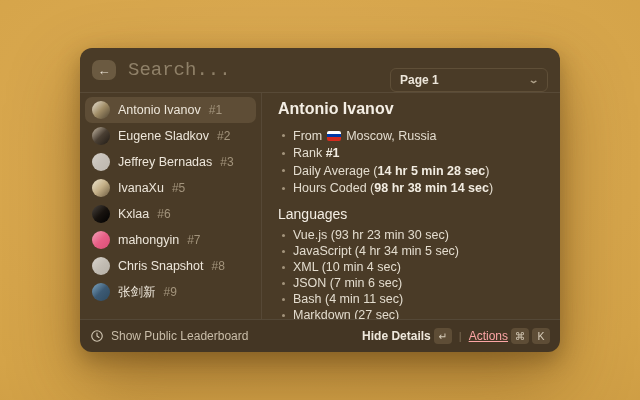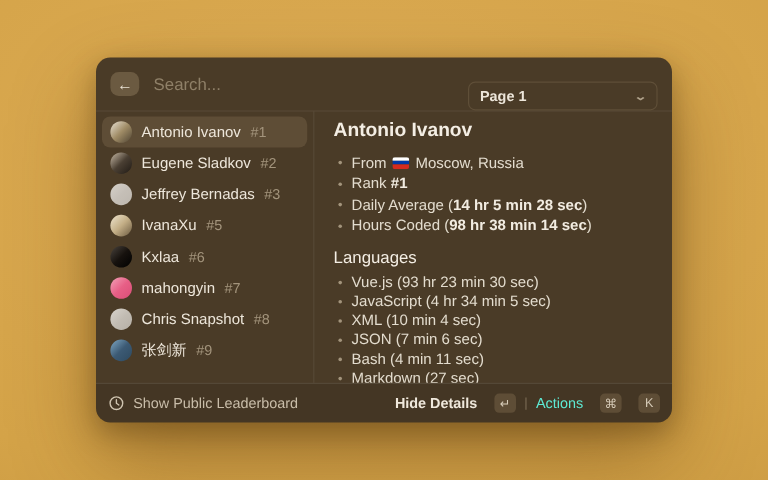--- a/index.html
+++ b/index.html
@@ -16,21 +16,21 @@
     display: flex; flex-direction: column;
     box-shadow: 0 30px 70px rgba(90,55,10,.45), 0 8px 22px rgba(60,40,10,.35);
   }
   
   .topbar { flex: 0 0 37px; display: flex; align-items: center; padding: 0 12px; gap: 10px;
             border-bottom: 1px solid rgba(255,255,255,.08); }
   .back-btn { width: 24px; height: 20px; border-radius: 7px; background: #6B5A41;
               color: #EAE2D4; display: flex; align-items: center; justify-content: center;
               font-size: 13px; line-height: 1; cursor: pointer; flex: 0 0 auto; }
   .search-input { flex: 1; background: transparent; border: none; outline: none;
-                  color: #84cc16; font-size: 14px; font-family: Liberation Sans, sans-serif; }
+                  color: #84cc16; font-size: 19px; font-family: Liberation Mono, monospace; }
   .search-input::placeholder { color: #8F8068; }
   .page-select { flex: 0 0 158px; height: 24px; border: 1px solid #5F4F38; border-radius: 6px;
                  display: flex; align-items: center; justify-content: space-between;
                  padding: 0 9px; color: #EDE6DA; font-size: 12px; font-weight: 600; cursor: pointer; margin-top: 20px; }
   .chevron { color: #B0A28B; font-size: 9px; transform: scaleX(1.5); }
   
   .content { flex: 1; display: flex; min-height: 0; }
   .list { flex: 0 0 182px; padding: 4px 5px; border-right: 1px solid rgba(255,255,255,.07); }
   .row { height: 26px; display: flex; align-items: center; gap: 8px; padding: 0 7px;
          border-radius: 7px; cursor: pointer; }
@@ -51,23 +51,23 @@
   .flag { width: 14px; height: 10px; border-radius: 2px; overflow: hidden;
           display: inline-flex; flex-direction: column; margin: 0 5px; flex: 0 0 auto; }
   .flag span { flex: 1; }
   .langs-heading { color: #F4EEE4; font-size: 14px; font-weight: 400; margin: 9px 0 5px; line-height: 16px; }
   
   .statusbar { flex: 0 0 26px; border-top: 1px solid rgba(255,255,255,.09);
                background: rgba(0,0,0,.07); display: flex; align-items: center;
                padding: 8px 10px; gap: 7px; }
   .app-label { color: #C9BDA9; font-size: 12px; }
   .spacer { flex: 1; }
-  .hotkey-group { display: flex; align-items: center; gap: 14px; cursor: pointer; }
+  .hotkey-group { display: flex; align-items: center; gap: 3px; cursor: pointer; }
   .primary-label { color: #EFE8DC; font-size: 12px; font-weight: 700; }
-  .actions-label { color: #5eead4; font-size: 12px; }
+  .actions-label { color: #fca5a5; font-size: 12px; text-decoration: underline; }
   .key { min-width: 18px; height: 16px; padding: 0 3px; background: #5E4D36; border-radius: 4px;
          color: #D6CBB8; font-size: 10.5px; display: flex; align-items: center; justify-content: center; }
   .bar-sep { color: #7B6C55; font-size: 11px; }
   .waka-icon { width: 14px; height: 14px; flex: 0 0 auto; }
 </style>
 </head>
 <body>
 
 <div class="window">
 

